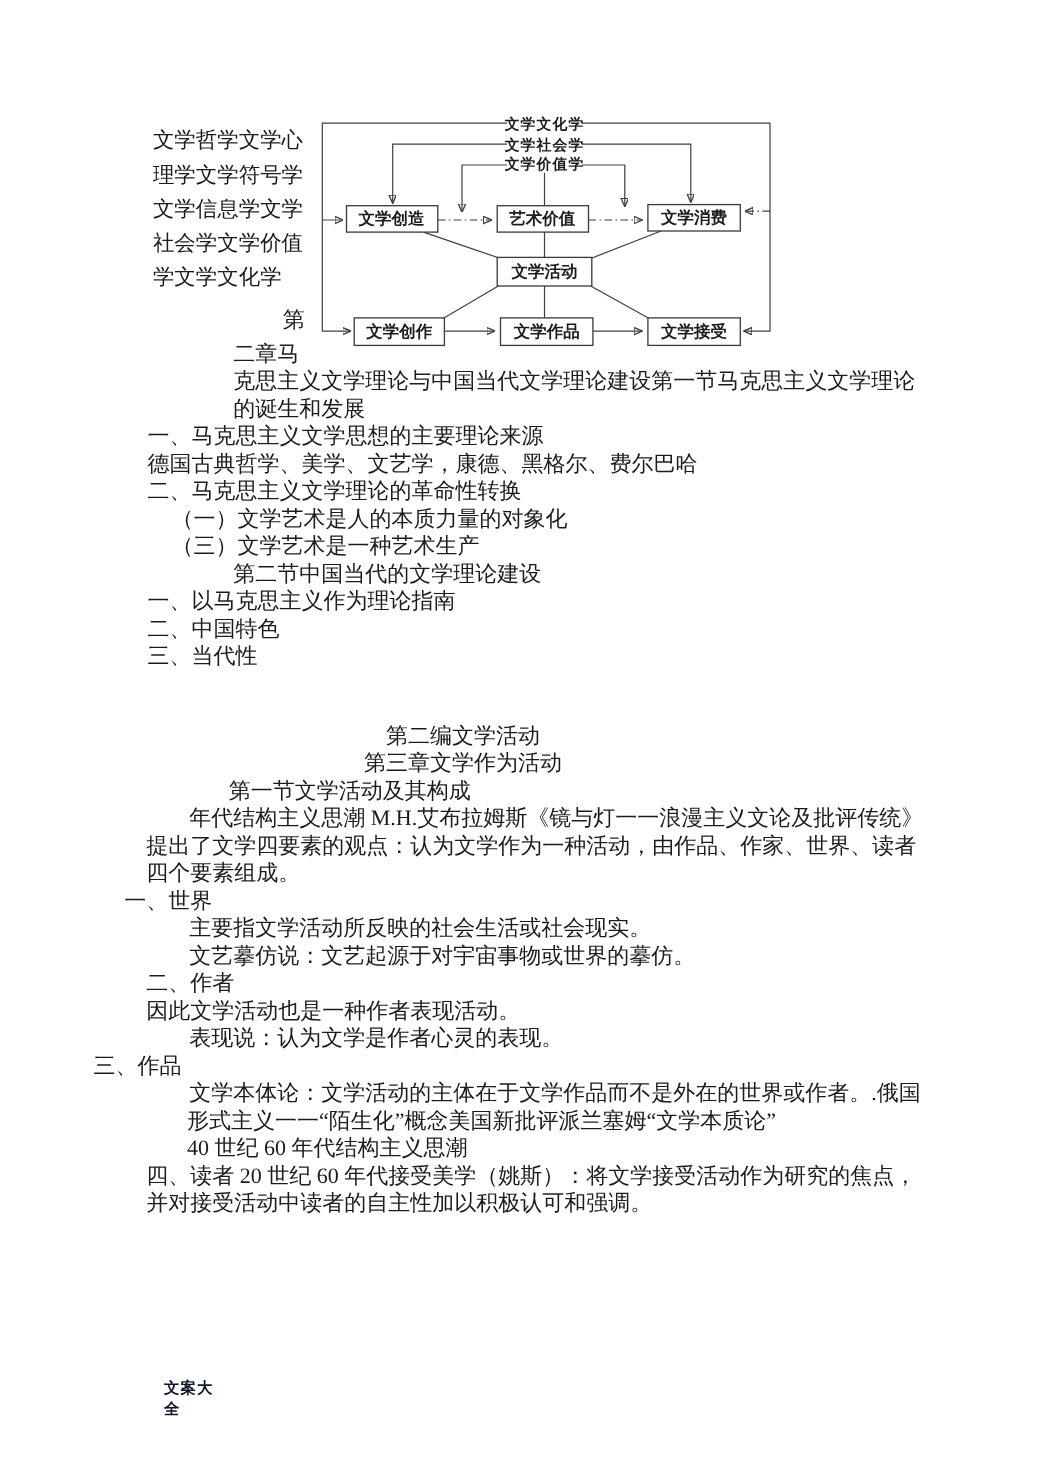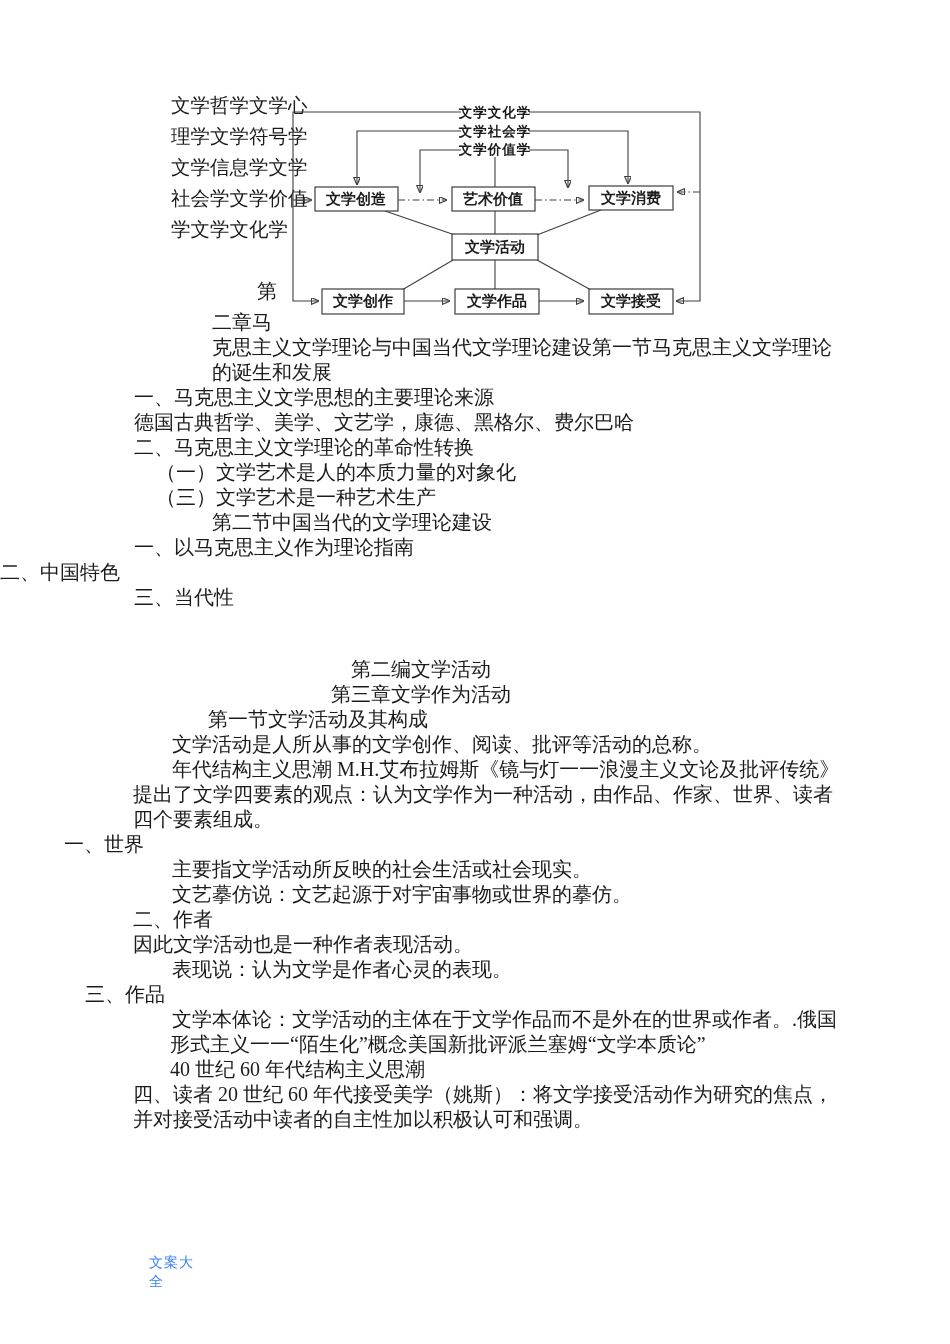--- a/index.html
+++ b/index.html
@@ -6,42 +6,42 @@
   #page{
     position:relative;
     width:950px;height:1344px;
     background:#ffffff;
     overflow:hidden;
     font-family:"Liberation Serif", serif;
     color:#1b1b1b;
   }
   
   #note-block{
-    position:absolute;left:139px;top:90px;
-    font-size:19.5px;line-height:31px;white-space:nowrap;margin-left:32px;
+    position:absolute;left:139px;top:113px;
+    font-size:19.5px;line-height:31px;white-space:nowrap;
   }
   
   #diagram{position:absolute;left:280px;top:92px;width:445px;height:240px;}
   #diagram text{font-family:"Liberation Sans",sans-serif;font-weight:bold;fill:#1c1c1c;}
   #diagram .boxlabel{font-size:15px;}
   #diagram .toplabel{font-size:13.5px;letter-spacing:1px;}
   #diagram rect{fill:#ffffff;stroke:#3c3c3c;stroke-width:1.2;}
   #diagram path{fill:none;stroke:#3f3f3f;stroke-width:1.1;}
   #diagram path.dashdot{stroke-dasharray:7 3 1.5 3;}
   
   .textflow{position:absolute;left:0;width:826px;font-size:20px;line-height:25px;}
   .textflow .ln{height:25px;white-space:nowrap;}
   .ctr{text-align:center;padding-left:16px;}
   #lead-char{position:absolute;left:257px;top:279px;font-size:20px;line-height:25px;}
   #marx-section{top:310px;}
   #activity-section{top:657px;}
   
   #footer{
     position:absolute;left:149px;top:1253px;
-    font-size:14px;line-height:19px;color:#3b82f6;letter-spacing:1px;
+    font-size:14px;line-height:19px;color:#0f172a;letter-spacing:1px;font-weight:bold;
   }
 </style>
 </head>
 <body>
 
 <div id="page">
 
   <div id="note-block">
     <div class="ln">文学哲学文学心</div>
     <div class="ln">理学文学符号学</div>
@@ -113,33 +113,32 @@
     <div class="ln" style="padding-left:212px">二章马</div>
     <div class="ln" style="padding-left:212px">克思主义文学理论与中国当代文学理论建设第一节马克思主义文学理论</div>
     <div class="ln" style="padding-left:212px">的诞生和发展</div>
     <div class="ln" style="padding-left:134px">一、马克思主义文学思想的主要理论来源</div>
     <div class="ln" style="padding-left:134px">德国古典哲学、美学、文艺学，康德、黑格尔、费尔巴哈</div>
     <div class="ln" style="padding-left:134px">二、马克思主义文学理论的革命性转换</div>
     <div class="ln" style="padding-left:156px">（一）文学艺术是人的本质力量的对象化</div>
     <div class="ln" style="padding-left:156px">（三）文学艺术是一种艺术生产</div>
     <div class="ln" style="padding-left:212px">第二节中国当代的文学理论建设</div>
     <div class="ln" style="padding-left:134px">一、以马克思主义作为理论指南</div>
-    <div class="ln" style="">二、中国特色</div>
+    <div class="ln" style="padding-left:134px">二、中国特色</div>
     <div class="ln" style="padding-left:134px">三、当代性</div>
   </div>
 
   <div id="activity-section" class="textflow">
     <div class="ln ctr">第二编文学活动</div>
     <div class="ln ctr">第三章文学作为活动</div>
     <div class="ln" style="padding-left:208px">第一节文学活动及其构成</div>
-    <div class="ln" style="padding-left:172px">文学活动是人所从事的文学创作、阅读、批评等活动的总称。</div>
     <div class="ln" style="padding-left:172px">年代结构主义思潮 M.H.艾布拉姆斯《镜与灯一一浪漫主义文论及批评传统》</div>
     <div class="ln" style="padding-left:133px">提出了文学四要素的观点：认为文学作为一种活动，由作品、作家、世界、读者</div>
     <div class="ln" style="padding-left:133px">四个要素组成。</div>
-    <div class="ln" style="padding-left:64px">一、世界</div>
+    <div class="ln" style="padding-left:113px">一、世界</div>
     <div class="ln" style="padding-left:172px">主要指文学活动所反映的社会生活或社会现实。</div>
     <div class="ln" style="padding-left:172px">文艺摹仿说：文艺起源于对宇宙事物或世界的摹仿。</div>
     <div class="ln" style="padding-left:133px">二、作者</div>
     <div class="ln" style="padding-left:133px">因此文学活动也是一种作者表现活动。</div>
     <div class="ln" style="padding-left:172px">表现说：认为文学是作者心灵的表现。</div>
     <div class="ln" style="padding-left:85px">三、作品</div>
     <div class="ln" style="padding-left:172px">文学本体论：文学活动的主体在于文学作品而不是外在的世界或作者。.俄国</div>
     <div class="ln" style="padding-left:170px">形式主义一一“陌生化”概念美国新批评派兰塞姆“文学本质论”</div>
     <div class="ln" style="padding-left:170px">40 世纪 60 年代结构主义思潮</div>
     <div class="ln" style="padding-left:133px">四、读者 20 世纪 60 年代接受美学（姚斯）：将文学接受活动作为研究的焦点，</div>

